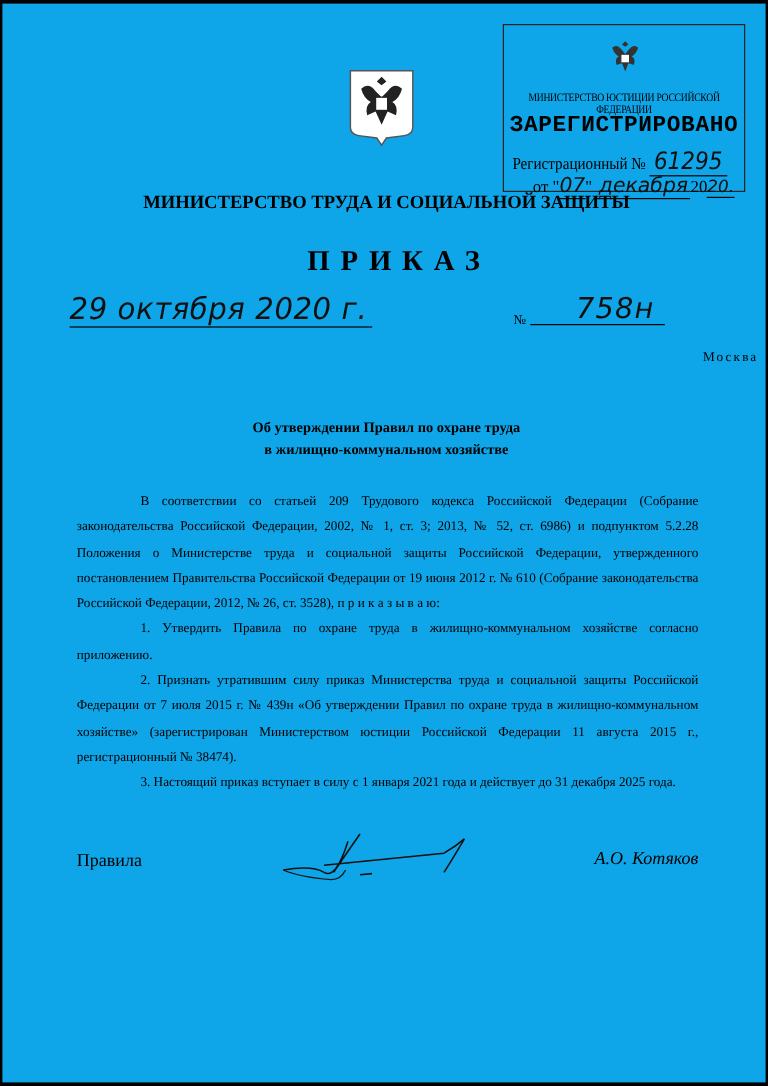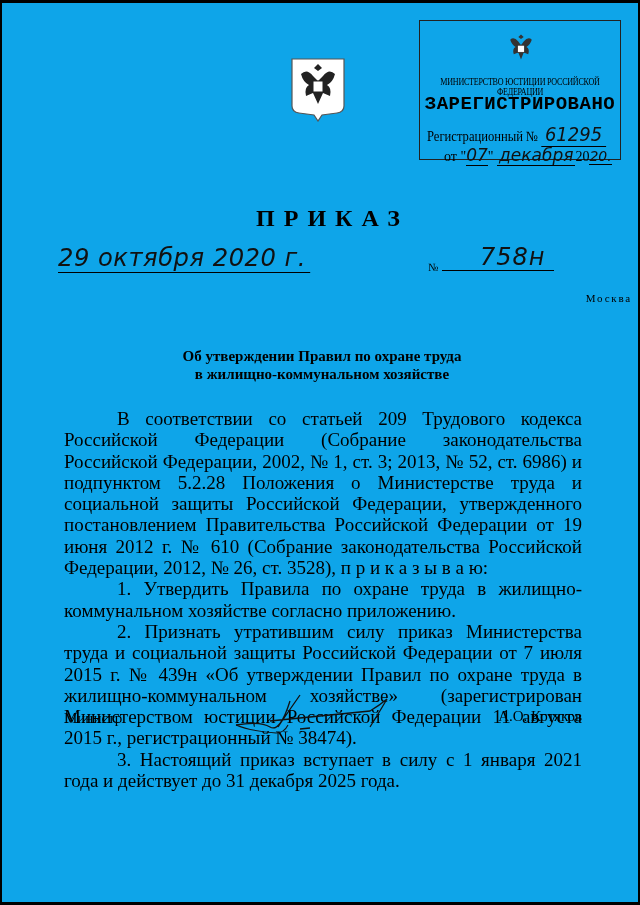--- a/index.html
+++ b/index.html
@@ -14,26 +14,26 @@
   .hand { font-family: "DejaVu Sans", sans-serif; font-style: italic; color: #111; }
   .uline { border-bottom: 1px solid #000; }
   .emblem { position: absolute; left: 287px; top: 53px; width: 58px; height: 66px; }
   .ministry { position: absolute; left: 100px; width: 440px; top: 157px; text-align: center; font-weight: bold; font-size: 15.5px; line-height: 18px; }
   .prikaz { position: absolute; left: 0; right: 0; top: 202px; text-align: center; font-weight: bold; font-size: 24px; letter-spacing: 9px; padding-left: 25px; }
   .date-hand { position: absolute; left: 56px; top: 240px; font-size: 25px; letter-spacing: 0.5px; border-bottom: 1px solid #000; padding-right: 4px; transform: scaleX(0.97); transform-origin: left; }
   .num-label { position: absolute; left: 426px; top: 258px; font-size: 11px; }
   .num-line { position: absolute; left: 440px; top: 267px; width: 112px; border-bottom: 1px solid #000; }
   .num-hand { position: absolute; left: 478px; top: 240px; font-size: 24px; letter-spacing: 1px; }
   .city { position: absolute; left: 0; right: 0; top: 289px; text-align: right; font-size: 11px; letter-spacing: 1.8px; padding-right: 6px; }
-  .doc-title { position: absolute; left: 100px; width: 440px; top: 344px; text-align: center; font-weight: bold; font-size: 15px; line-height: 18px; }
-  .body { position: absolute; left: 62px; width: 518px; top: 405px; font-size: 19px; line-height: 21.3px; text-align: justify; }
+  .doc-title { position: absolute; left: 100px; width: 440px; top: 344px; text-align: center; font-weight: bold; font-size: 12px; line-height: 18px; }
+  .body { position: absolute; left: 62px; width: 518px; top: 405px; font-size: 11px; line-height: 21.3px; text-align: justify; }
   .body p { margin: 0; text-indent: 53px; }
   .sign-row { position: absolute; left: 62px; width: 518px; top: 698px; font-size: 15px; }
   .sign-title { position: absolute; left: 0; top: 9px; }
-  .sign-name { position: absolute; right: 0; top: 7px; }
+  .sign-name { position: absolute; right: 0; top: 7px; font-style: italic; }
   .signature { position: absolute; left: 166px; top: -10px; width: 160px; height: 52px; }
 </style>
 </head>
 <body>
 
 <div class="page">
 
   <div class="stamp">
     <svg class="stamp-emblem" viewBox="0 0 40 40">
       <path d="M20 6 l3 3 -3 2 -3 -2z M8 12 q4 -4 9 2 l3 4 3 -4 q5 -6 9 -2 q-2 6 -6 8 q4 2 2 8 l-5 -2 -3 8 -3 -8 -5 2 q-2 -6 2 -8 q-4 -2 -6 -8z" fill="#333"></path>
@@ -51,20 +51,21 @@
     </div>
   </div>
 
   <svg class="emblem" viewBox="0 0 58 66">
     <path d="M3 3 H55 V50 Q55 56 48 57 L33 59 L29 65 L25 59 L10 57 Q3 56 3 50 Z" fill="#fff" stroke="#555" stroke-width="1.2"></path>
     <path d="M29 8 l4 4 -4 3 -4 -3z M12 18 q6 -6 12 2 l5 5 5 -5 q6 -8 12 -2 q-2 8 -8 11 q5 3 3 11 l-7 -3 -5 11 -5 -11 -7 3 q-2 -8 3 -11 q-6 -3 -8 -11z" fill="#222"></path>
     <rect x="24" y="25" width="10" height="11" fill="#fff" stroke="#222"></rect>
   </svg>
 
   <div class="ministry">
+    <div>МИНИСТЕРСТВО ТРУДА И СОЦИАЛЬНОЙ ЗАЩИТЫ</div>
   </div>
 
   <div class="prikaz">ПРИКАЗ</div>
 
   <div class="date-hand hand">29 октября 2020 г.</div>
   <div class="num-label">№</div>
   <div class="num-line"></div>
   <div class="num-hand hand">758н</div>
 
   <div class="city">Москва</div>
@@ -75,21 +76,21 @@
   </div>
 
   <div class="body">
     <p>В соответствии со статьей 209 Трудового кодекса Российской Федерации (Собрание законодательства Российской Федерации, 2002, № 1, ст. 3; 2013, № 52, ст. 6986) и подпунктом 5.2.28 Положения о Министерстве труда и социальной защиты Российской Федерации, утвержденного постановлением Правительства Российской Федерации от 19 июня 2012 г. № 610 (Собрание законодательства Российской Федерации, 2012, № 26, ст. 3528), п р и к а з ы в а ю:</p>
     <p>1. Утвердить Правила по охране труда в жилищно-коммунальном хозяйстве согласно приложению.</p>
     <p>2. Признать утратившим силу приказ Министерства труда и социальной защиты Российской Федерации от 7 июля 2015 г. № 439н «Об утверждении Правил по охране труда в жилищно-коммунальном хозяйстве» (зарегистрирован Министерством юстиции Российской Федерации 11 августа 2015 г., регистрационный № 38474).</p>
     <p>3. Настоящий приказ вступает в силу с 1 января 2021 года и действует до 31 декабря 2025 года.</p>
   </div>
 
   <div class="sign-row">
-    <div class="sign-title">Министр</div>
+    <div class="sign-title">Правила</div>
     <svg class="signature" viewBox="0 0 160 52">
       <path d="M6 34 Q30 30 40 36 Q50 42 60 10 M48 36 Q56 24 70 4 M40 30 L140 20 Q150 14 157 8 Q150 20 140 36 M70 38 L80 37" fill="none" stroke="#111" stroke-width="1.3"></path>
       <path d="M6 34 Q20 40 46 42 Q54 42 58 34" fill="none" stroke="#111" stroke-width="1.1"></path>
     </svg>
     <div class="sign-name">А.О. Котяков</div>
   </div>
 
 </div>
 
 </body></html>

